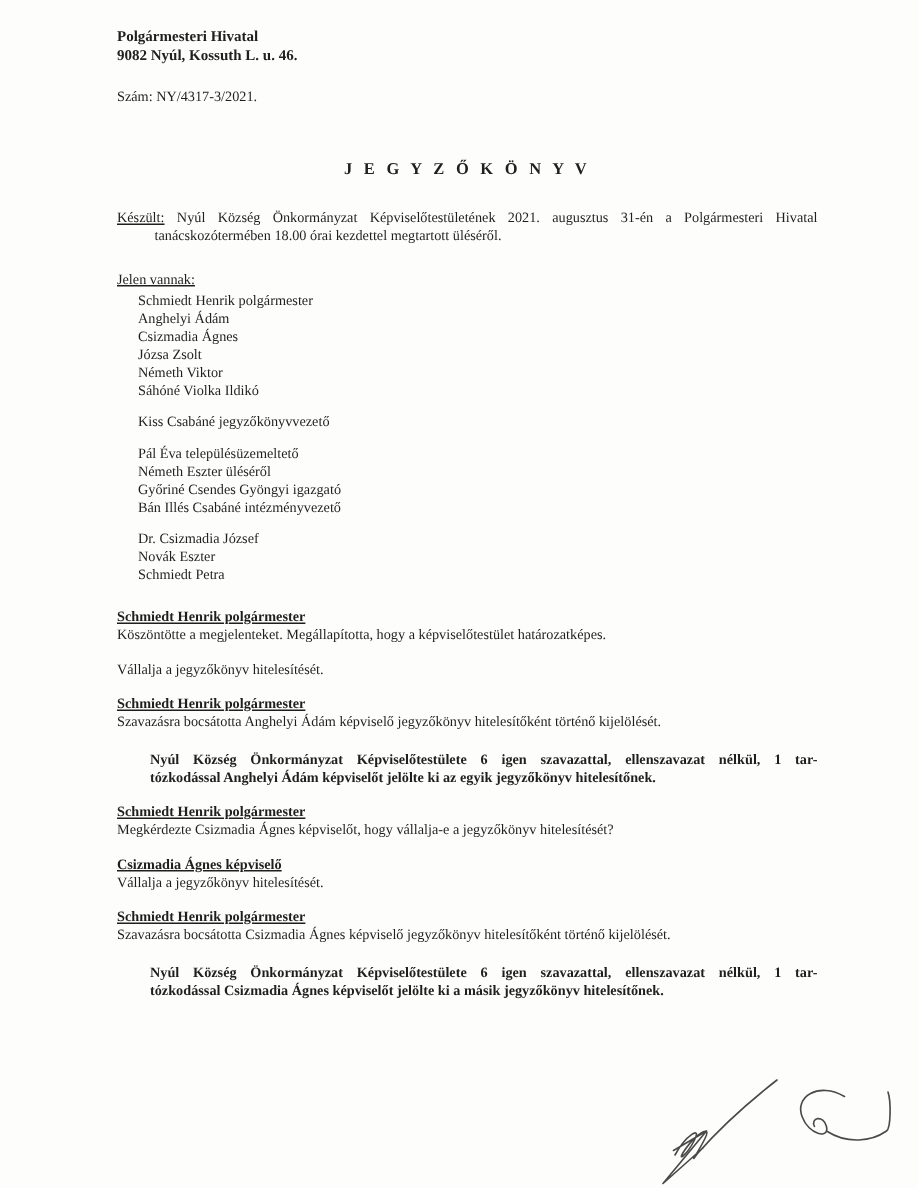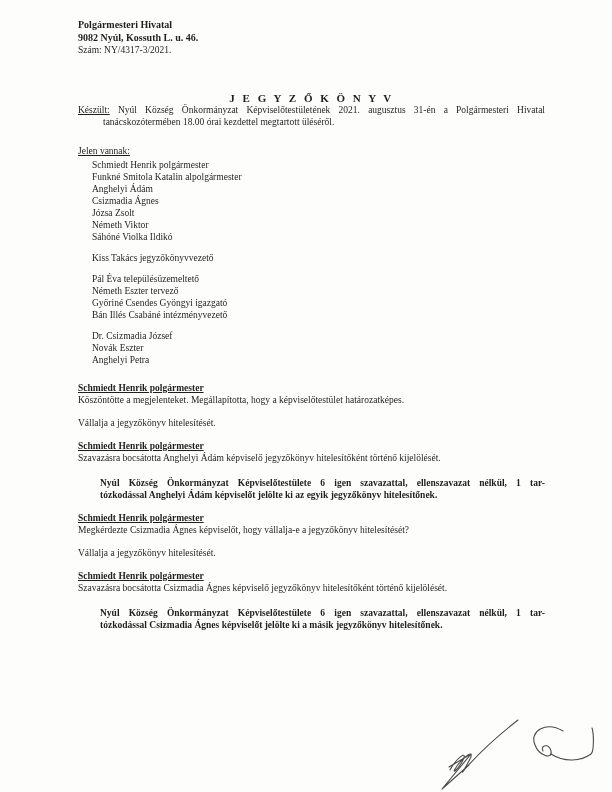--- a/index.html
+++ b/index.html
@@ -11,29 +11,29 @@
     color:#1f1f1f;
     font-family:"Liberation Serif","DejaVu Serif",serif;
     font-size:9.5px;
     line-height:12px;
     box-sizing:border-box;
     padding:18px 67px 0 78px;
     overflow:hidden;
   }
   .ul{text-decoration:underline;}
   .header-line{font-weight:bold;font-size:10px;line-height:13px;}
-  .case-number{}
+  .case-number{margin-top:15px;}
   .doc-title{
     margin-top:36px;
     text-align:center;
     font-weight:bold;
     font-size:11px;
     letter-spacing:2.5px;
   }
-  .keszult{}
+  .keszult{margin-top:21px;}
   .jline{text-align:justify;text-align-last:justify;}
   .hang{padding-left:25px;}
   .jelen{margin-top:17px;}
   .att-group{margin-top:0;margin-bottom:9px;padding-left:14px;}
   .att-group div{line-height:12px;}
   .att-wrap{margin-top:2px;}
   .sections{margin-top:16px;}
   .speech{margin-top:11px;}
   .speaker{font-weight:bold;text-decoration:underline;}
   .resolution{
@@ -67,40 +67,39 @@
 
   <div class="keszult">
     <div class="jline"><span class="ul">Készült:</span> <span>Nyúl Község Önkormányzat Képviselőtestületének 2021. augusztus 31-én a Polgármesteri Hivatal</span></div>
     <div class="hang">tanácskozótermében 18.00 órai kezdettel megtartott üléséről.</div>
   </div>
 
   <div class="jelen ul">Jelen vannak:</div>
   <div class="att-wrap">
     <div class="att-group">
       <div>Schmiedt Henrik polgármester</div>
-      <div>Funkné Smitola Katalin alpolgármester</div>
       <div>Anghelyi Ádám</div>
       <div>Csizmadia Ágnes</div>
       <div>Józsa Zsolt</div>
       <div>Németh Viktor</div>
       <div>Sáhóné Violka Ildikó</div>
     </div>
     <div class="att-group">
-      <div>Kiss Takács jegyzőkönyvvezető</div>
+      <div>Kiss Csabáné jegyzőkönyvvezető</div>
     </div>
     <div class="att-group">
       <div>Pál Éva településüzemeltető</div>
-      <div>Németh Eszter tervező</div>
+      <div>Németh Eszter üléséről</div>
       <div>Győriné Csendes Gyöngyi igazgató</div>
       <div>Bán Illés Csabáné intézményvezető</div>
     </div>
     <div class="att-group">
       <div>Dr. Csizmadia József</div>
       <div>Novák Eszter</div>
-      <div>Anghelyi Petra</div>
+      <div>Schmiedt Petra</div>
     </div>
   </div>
 
   <div class="sections">
 
     <div class="speech">
       <div class="speaker">Schmiedt Henrik polgármester</div>
       <div>Köszöntötte a megjelenteket. Megállapította, hogy a képviselőtestület határozatképes.</div>
     </div>
 
@@ -117,20 +116,21 @@
       <div class="jline">Nyúl Község Önkormányzat Képviselőtestülete 6 igen szavazattal, ellenszavazat nélkül, 1 tar-</div>
       <div>tózkodással Anghelyi Ádám képviselőt jelölte ki az egyik jegyzőkönyv hitelesítőnek.</div>
     </div>
 
     <div class="speech">
       <div class="speaker">Schmiedt Henrik polgármester</div>
       <div>Megkérdezte Csizmadia Ágnes képviselőt, hogy vállalja-e a jegyzőkönyv hitelesítését?</div>
     </div>
 
     <div class="speech">
+      <div class="speaker">Csizmadia Ágnes képviselő</div>
       <div>Vállalja a jegyzőkönyv hitelesítését.</div>
     </div>
 
     <div class="speech">
       <div class="speaker">Schmiedt Henrik polgármester</div>
       <div>Szavazásra bocsátotta Csizmadia Ágnes képviselő jegyzőkönyv hitelesítőként történő kijelölését.</div>
     </div>
 
     <div class="resolution">
       <div class="jline">Nyúl Község Önkormányzat Képviselőtestülete 6 igen szavazattal, ellenszavazat nélkül, 1 tar-</div>

